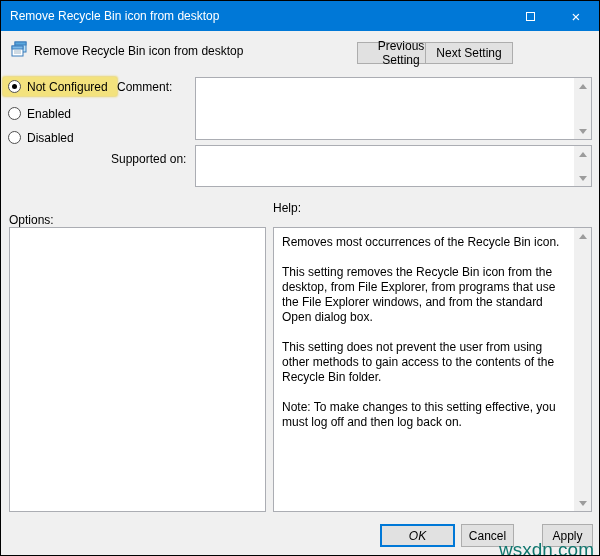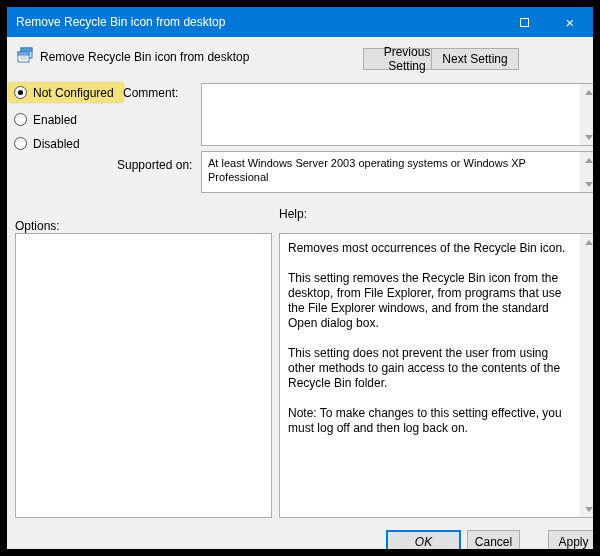--- a/index.html
+++ b/index.html
@@ -7,21 +7,21 @@
   body {
     font-family: "Liberation Sans", "DejaVu Sans", sans-serif;
     font-size: 12px;
     color: #000;
   }
   .window {
     position: relative;
     width: 600px;
     height: 556px;
     background: #f0f0f0;
-    border: 7px solid #000000;
+    border: 1px solid #000000;
     overflow: hidden;
   }
   
   .titlebar {
     position: absolute; top: 0; left: 0; right: 0; height: 30px;
     background: #0078d7; color: #fff;
     display: flex; align-items: center;
   }
   .titlebar-title { flex: 1; padding-left: 9px; font-size: 12px; white-space: nowrap; }
   .tb-btn {
@@ -167,21 +167,20 @@
           <span class="tri-up"></span>
         </div>
       <div class="scroll-arrow down">
           <span class="tri-down"></span>
         </div>
     </div>
   </div>
 
   <div class="field-label" style="left:110px; top:151px;">Supported on:</div>
   <div class="textbox supported-box">
-    <div class="supported-text">At least Windows Server 2003 operating systems or Windows XP Professional</div>
     <div class="vscroll">
       <div class="scroll-arrow up">
           <span class="tri-up"></span>
         </div>
       <div class="scroll-arrow down">
           <span class="tri-down"></span>
         </div>
     </div>
   </div>
 

